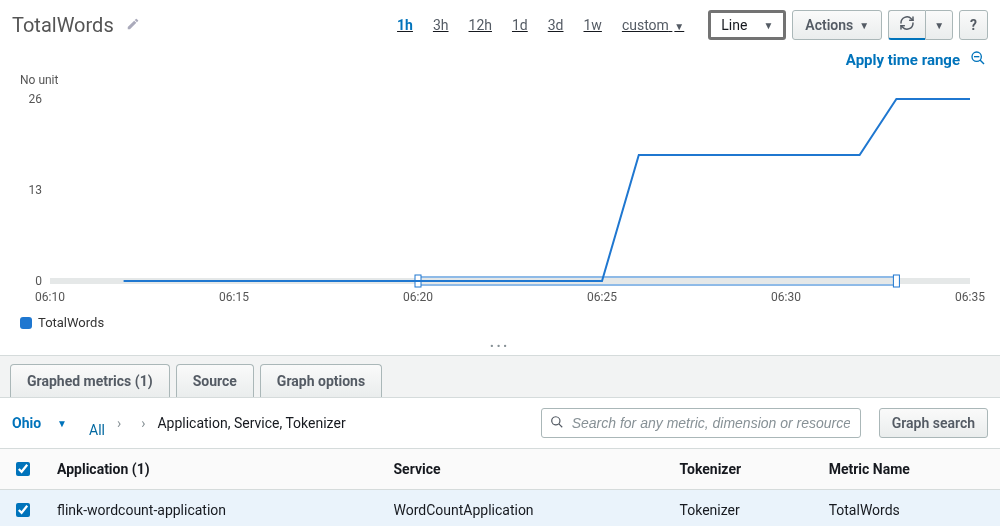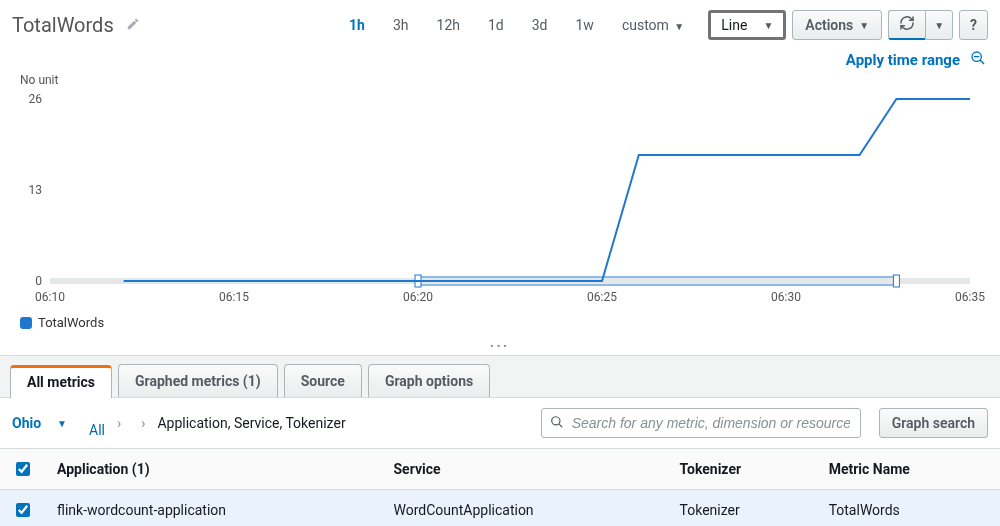--- a/index.html
+++ b/index.html
@@ -18,21 +18,21 @@
     gap: 6px;
   }
   .title {
     font-size: 20px;
     color: #555;
     font-weight: 400;
     margin-right: 6px;
   }
   .pencil svg { width:14px; height:14px; fill:#aab; }
   .spacer { flex: 1; }
-  .timerange { display: flex; align-items: flex-end; gap: 8px; margin-right: 8px; }
+  .timerange { display: flex; align-items: flex-end; gap: 0; margin-right: 8px; text-decoration: underline; }
   .tr-item {
     padding: 4px 10px;
     font-size: 14px;
     color: #545b64;
     cursor: pointer;
     border-radius: 3px;
   }
   .tr-item.active { color: #0073bb; font-weight: 700; }
   .tr-item .chev { font-size: 10px; margin-left: 2px; }
   .select-box {
@@ -240,21 +240,20 @@
   <div class="legend">
     <span class="legend-swatch"></span>
     <span>TotalWords</span>
   </div>
 </div>
 
 <div class="drag-handle">•••</div>
 
 <div class="tabs-wrap">
   <div class="tabs">
-    <div class="tab active">All metrics</div>
     <div class="tab">Graphed metrics (1)</div>
     <div class="tab">Source</div>
     <div class="tab">Graph options</div>
   </div>
 
   <div class="filter-bar">
     <span class="region-select">
       <span>Ohio</span>
       <span class="chev">▼</span>
     </span>

